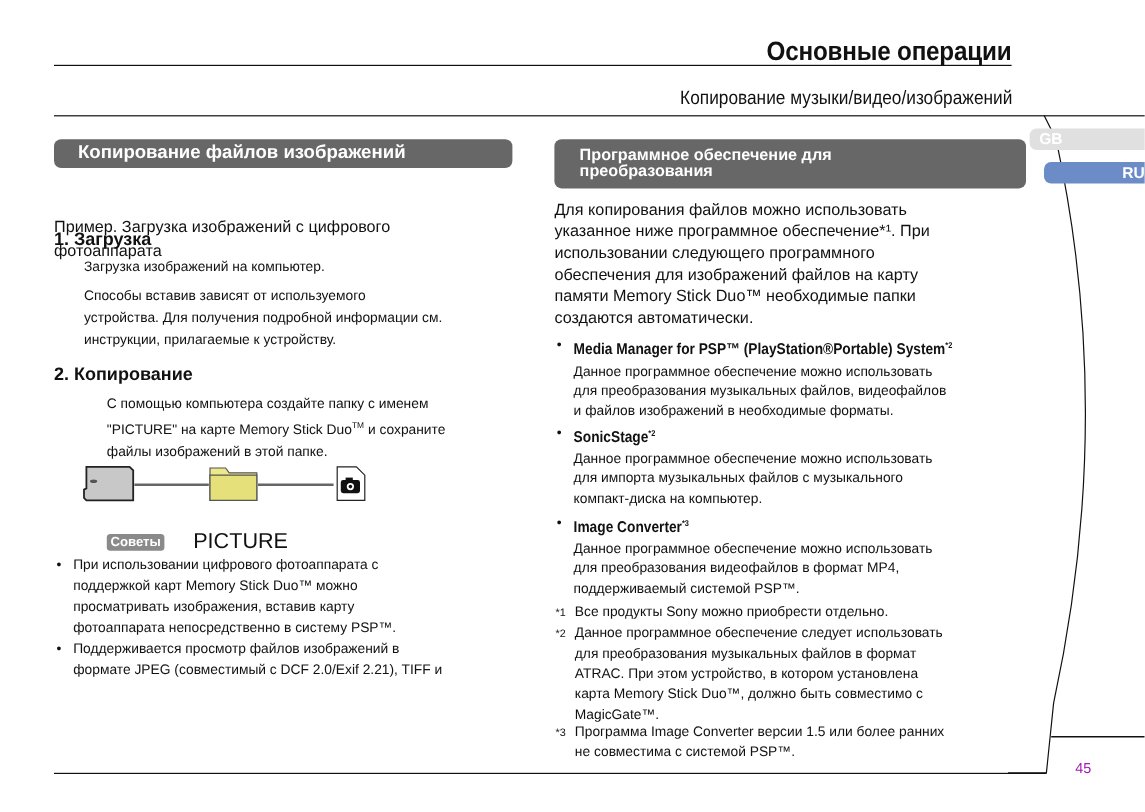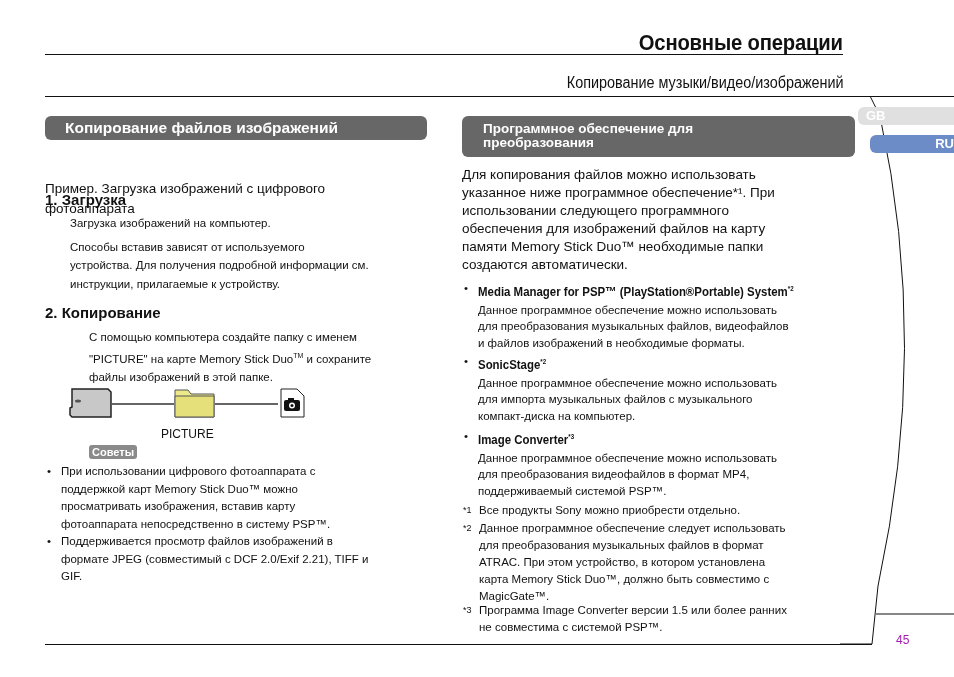--- a/index.html
+++ b/index.html
@@ -78,36 +78,35 @@
   </g>
   <line x1="147" y1="18" x2="210" y2="18" stroke="#666" stroke-width="2"></line>
   <g>
     <path d="M213 3 L229 3 L236 10 L236 31 L213 31 Z" fill="#fff" stroke="#222" stroke-width="1"></path>
     <rect x="216" y="14" width="16" height="11" rx="2" fill="#111"></rect>
     <rect x="220" y="12" width="6" height="3" fill="#111"></rect>
     <circle cx="224" cy="19.5" r="3" fill="#fff"></circle>
     <circle cx="224" cy="19.5" r="1.5" fill="#111"></circle>
   </g>
 </svg>
-<div class="abs" style="left:161px; top:427px; font-size:12px;">PICTURE</div>
+<div class="abs" style="left:161px; top:441px; font-size:18px;">PICTURE</div>
 
 <div class="tip-badge">Советы</div>
 
 <div class="bul" style="left:61px; top:463px;">
   <span class="dot">•</span>
   <div>При использовании цифрового фотоаппарата с</div>
   <div>поддержкой карт Memory Stick Duo™ можно</div>
   <div>просматривать изображения, вставив карту</div>
   <div>фотоаппарата непосредственно в систему PSP™.</div>
 </div>
 <div class="bul" style="left:61px; top:533px;">
   <span class="dot">•</span>
   <div>Поддерживается просмотр файлов изображений в</div>
   <div>формате JPEG (совместимый с DCF 2.0/Exif 2.21), TIFF и</div>
-  <div>GIF.</div>
 </div>
 
 <div class="sec-head" id="right-head">
   <div>Программное обеспечение для</div>
   <div>преобразования</div>
 </div>
 
 <div class="txt" style="left:462px; top:166px; line-height:18px; font-size:13.5px;">
   <div>Для копирования файлов можно использовать</div>
   <div>указанное ниже программное обеспечение*¹. При</div>

